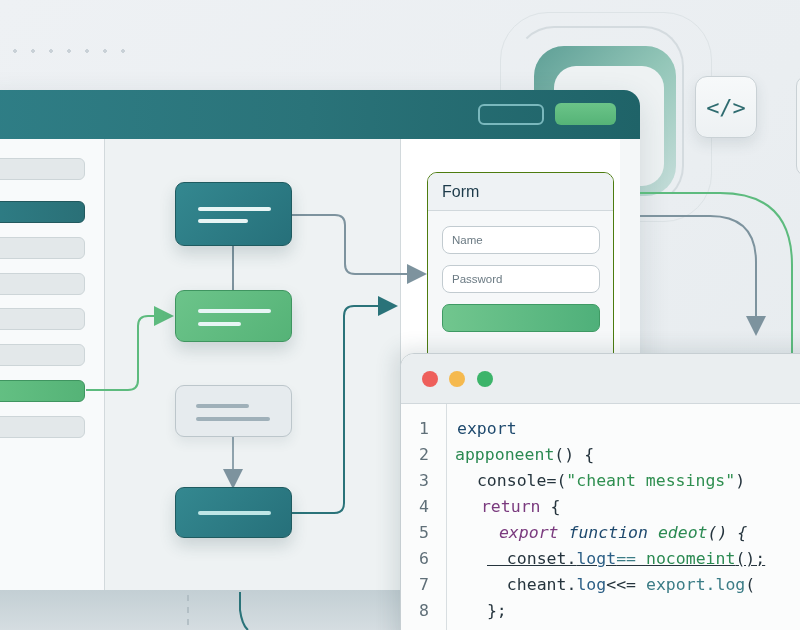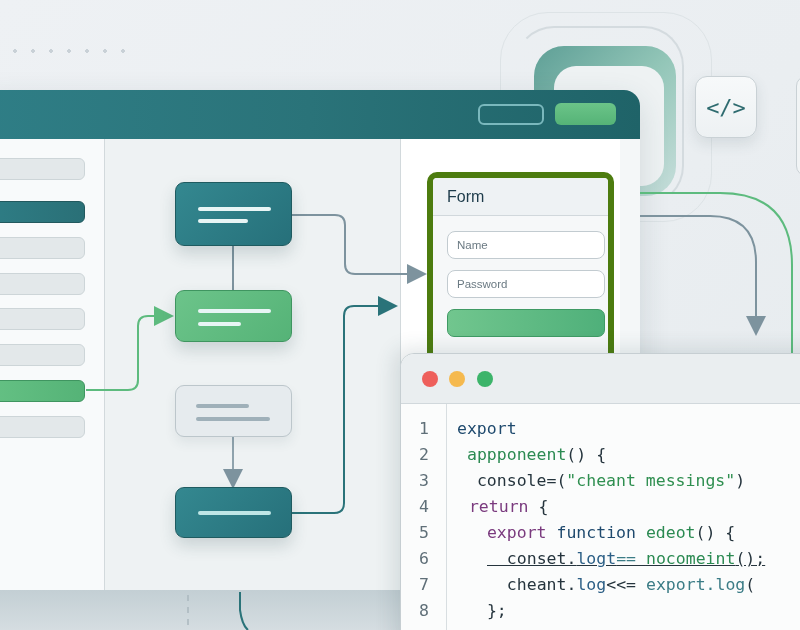--- a/index.html
+++ b/index.html
@@ -51,21 +51,21 @@
     .node.teal { background: linear-gradient(135deg,#348890,#26707a); border: 1px solid #1f5b60; }
     .node.green { background: linear-gradient(135deg,#6cc48a,#55b377); border: 1px solid #3f9560; }
     .node.gray { background: #e6ebee; border: 1px solid #bcc6cb; box-shadow: 0 6px 12px rgba(40,70,80,0.08); }
     .bar { position: absolute; height: 4px; border-radius: 2px; }
     .node.teal .bar, .node.green .bar { background: #e8f5f5; }
     .node.gray .bar { background: #9fb0b9; }
 
     .lower-band { left: 0; top: 590px; width: 420px; height: 40px; background: linear-gradient(180deg,#c3cfd4,#d5dde1); }
 
     
-    .form-card { left: 427px; top: 172px; width: 187px; height: 195px; border-radius: 10px; border: 6px solid #4d7c0f; background: #f6f8f9; overflow: hidden; }
+    .form-card { left: 427px; top: 172px; width: 187px; height: 195px; border-radius: 10px; border: 1px solid #4d7c0f; background: #f6f8f9; overflow: hidden; }
     .form-header { height: 38px; border-bottom: 1px solid #d1d8dc; background: #eef2f4; padding: 10px 14px; font-size: 16px; color: #1d3b4a; }
     .form-input { position: absolute; left: 14px; width: 158px; height: 28px; border-radius: 8px; border: 1px solid #c2cbd0; background: #fff; font-size: 11.5px; color: #6b7a83; padding: 7px 9px; }
     .form-submit { position: absolute; left: 14px; top: 131px; width: 158px; height: 28px; border-radius: 7px; background: linear-gradient(90deg,#71c68e,#4fb07a); border: 1px solid #3f9a64; }
 
     
     .editor { left: 400px; top: 353px; width: 430px; height: 300px; border-radius: 14px 0 0 0; background: #fbfcfc; border: 1px solid #c6ced2;
       box-shadow: -6px -4px 20px rgba(40,70,80,0.14); overflow: hidden; }
     .editor-titlebar { height: 50px; background: #eaeef0; border-bottom: 1px solid #d1d8dc; position: relative; }
     .light { position: absolute; top: 17px; width: 16px; height: 16px; border-radius: 50%; }
     .code-area { position: absolute; left: 0; top: 50px; width: 100%; height: 260px; font-family: "DejaVu Sans Mono", monospace; font-size: 16.5px; }
@@ -175,27 +175,27 @@
     <div class="light" style="left:21px;background:#ee5f5b;"></div>
     <div class="light" style="left:48px;background:#f5b94e;"></div>
     <div class="light" style="left:76px;background:#3cb46a;"></div>
   </div>
   <div class="code-area">
     <div class="gutter"></div>
     <div id="code-lines">
         <div class="ln" style="top: 15px;">1</div>
         <div class="line" style="top: 15px; left: 56px;"><span class="kw-blue">export</span></div>
         <div class="ln" style="top: 41px;">2</div>
-        <div class="line" style="top: 41px; left: 66px; text-align: right;"><span class="fn-green">appponeent</span><span>() {</span></div>
+        <div class="line" style="top: 41px; left: 54px; text-align: right;"><span class="fn-green">appponeent</span><span>() {</span></div>
         <div class="ln" style="top: 67px;">3</div>
         <div class="line" style="top: 67px; left: 66px;"><span> console=(</span><span class="str-green">"cheant messings"</span><span>)</span></div>
         <div class="ln" style="top: 93px;">4</div>
-        <div class="line" style="top: 93px; left: 58px;"><span class="kw-purple"> return</span><span> {</span></div>
+        <div class="line" style="top: 93px; left: 70px;"><span class="kw-purple"> return</span><span> {</span></div>
         <div class="ln" style="top: 119px;">5</div>
-        <div class="line" style="top: 119px; left: 76px;"><span class="kw-purple"> export</span><span class="kw-blue"> function</span><span class="fn-green"> edeot</span><span>() {</span></div>
+        <div class="line" style="top: 119px; left: 88px; font-style: italic;"><span class="kw-purple"> export</span><span class="kw-blue"> function</span><span class="fn-green"> edeot</span><span>() {</span></div>
         <div class="ln" style="top: 145px;">6</div>
         <div class="line" style="top: 145px; left: 86px; text-decoration: underline;"><span>  conset.</span><span class="prop-blue">logt</span><span class="muted-teal">== </span><span class="fn-green">nocomeint</span><span>();</span></div>
         <div class="ln" style="top: 171px;">7</div>
         <div class="line" style="top: 171px; left: 86px;"><span>  cheant.</span><span class="prop-blue">log</span><span>&lt;&lt;= </span><span class="muted-teal">export.log</span><span>(</span></div>
         <div class="ln" style="top: 197px;">8</div>
         <div class="line" style="top: 197px; left: 76px;"><span> };</span></div>
       </div>
   </div>
 </div>
 

